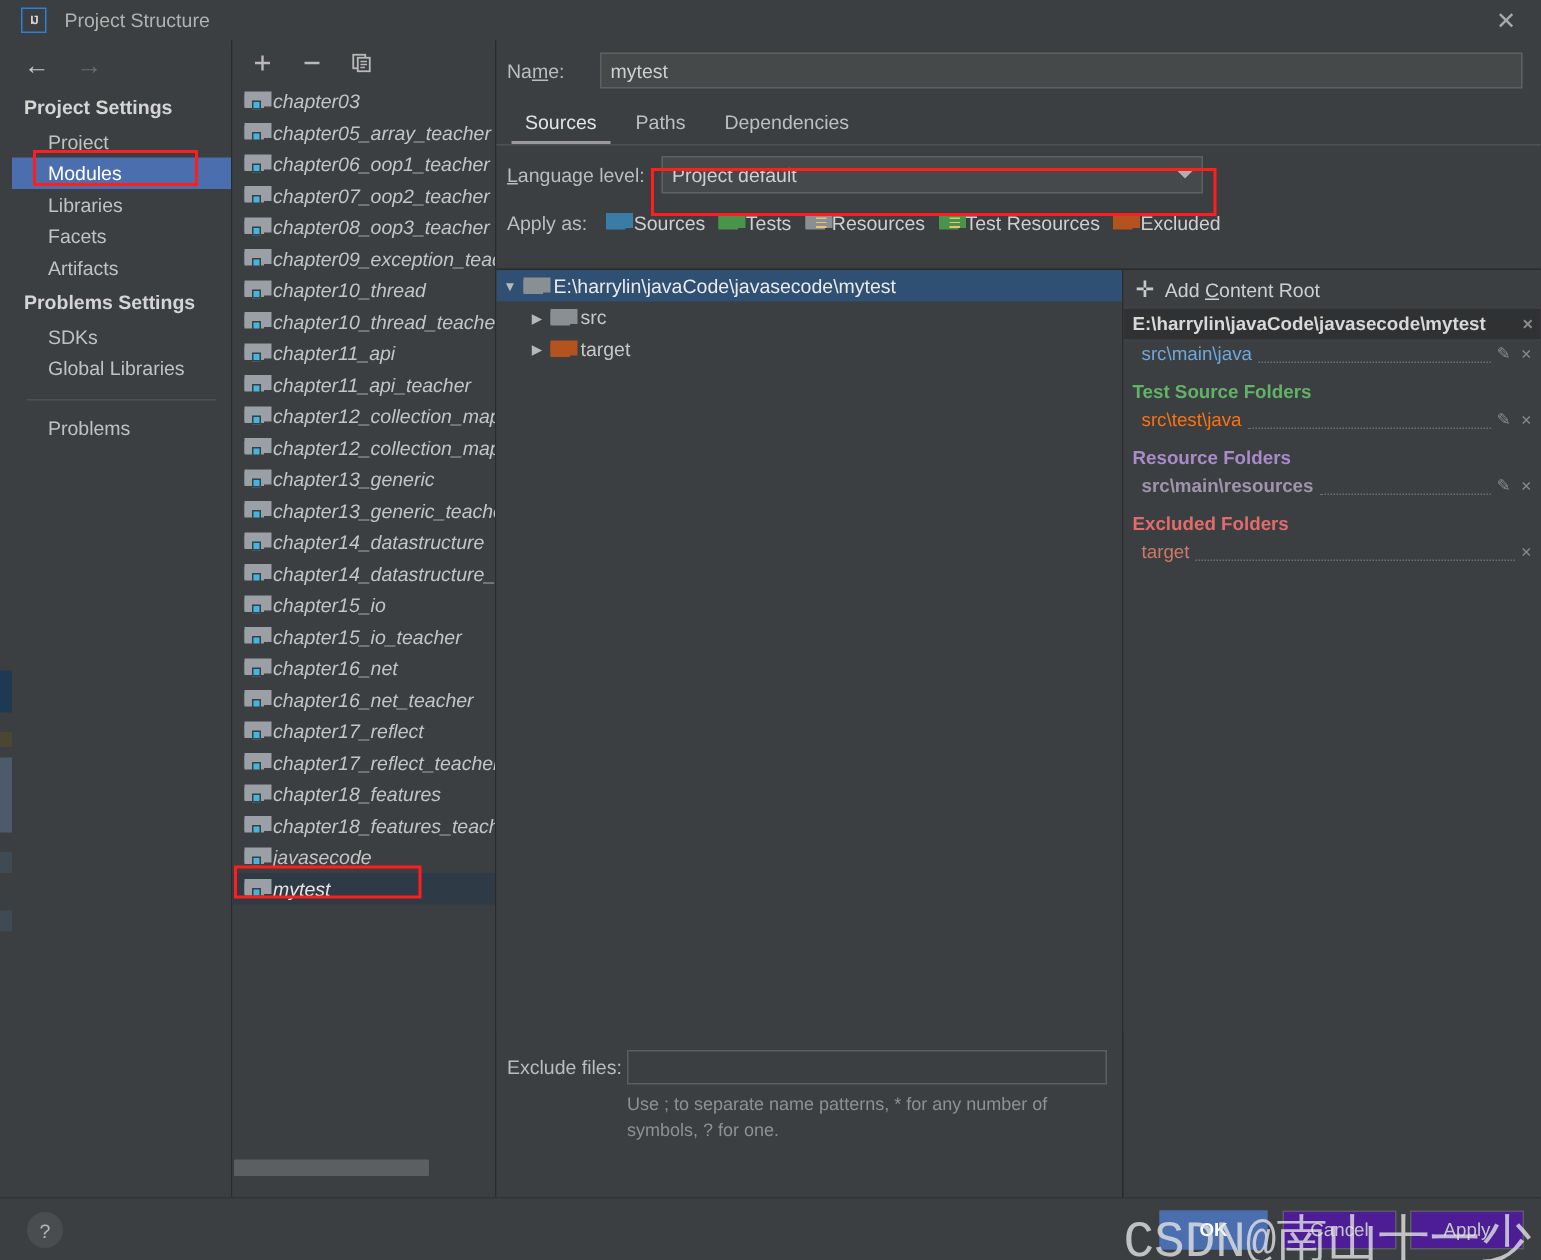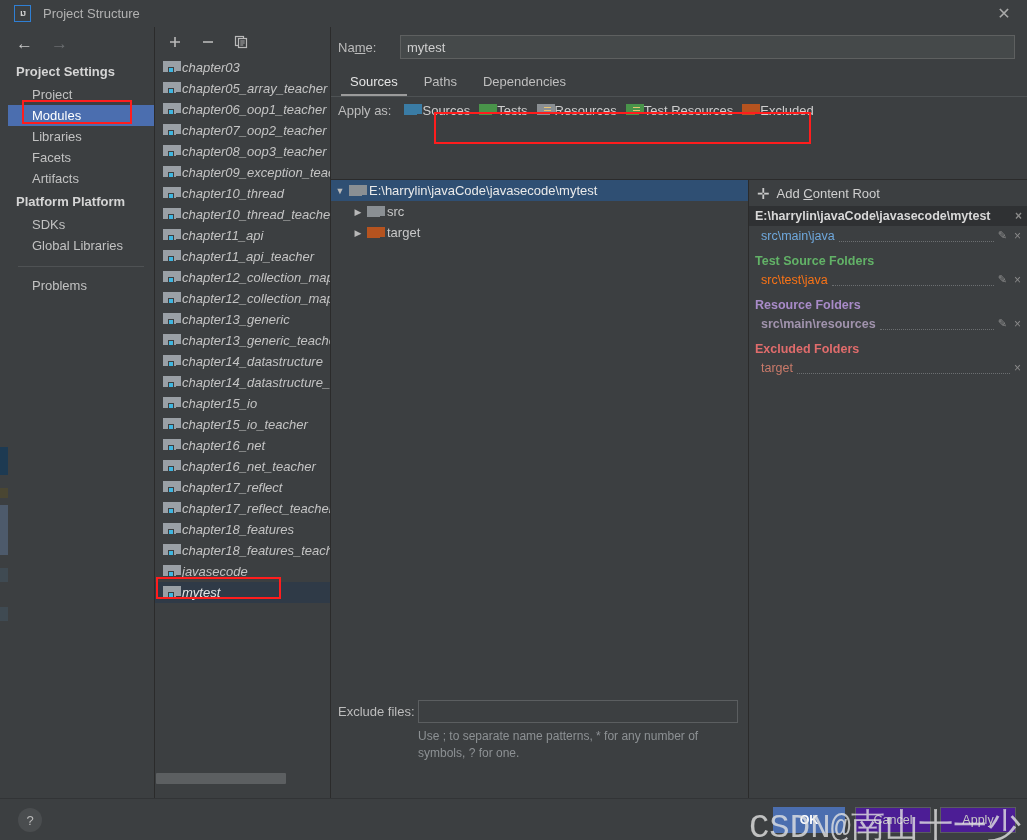--- a/index.html
+++ b/index.html
@@ -232,21 +232,21 @@
         <span class="arrow back">←</span>
         <span class="arrow fwd">→</span>
       </div>
       <div id="nav-groups">
           <div class="nav-group-title">Project Settings</div>
           <div class="nav-item">Project</div>
           <div class="nav-item selected">Modules</div>
           <div class="nav-item">Libraries</div>
           <div class="nav-item">Facets</div>
           <div class="nav-item">Artifacts</div>
-          <div class="nav-group-title">Platform Platform</div>
+          <div class="nav-group-title">Problems Settings</div>
           <div class="nav-item">SDKs</div>
           <div class="nav-item">Global Libraries</div>
         </div>
       <div class="nav-divider"></div>
       <div class="nav-item" style="padding-left:24px;">Problems</div>
     </div>
 
     <div class="modules-panel">
       <div class="modules-toolbar">
         <span class="tb-icon">
@@ -490,20 +490,29 @@
         </div>
         <input class="text-input" value="mytest" style="">
       </div>
 
       <div class="tabs" id="editor-tabs">
           <div class="tab active">Sources</div>
           <div class="tab">Paths</div>
           <div class="tab">Dependencies</div>
         </div>
 
+      <div class="lang-row">
+        <div class="lang-label">
+          <u>L</u>anguage level:
+        </div>
+        <div class="combo">
+          <span class="combo-text">Project default</span>
+          <span class="caret"></span>
+        </div>
+      </div>
 
       <div class="markas-row">
         <span class="markas-label">Apply as:</span>
         <span id="mark-buttons" style="display:flex;gap:9px;align-items:center;">
             <span class="mark-btn">
               <span class="folder-ic">
                 <span class="tab" style="background:#3a7ca5"></span>
                 <span class="body" style="background:#3a7ca5"></span>
               </span>
               <span>Sources</span>

